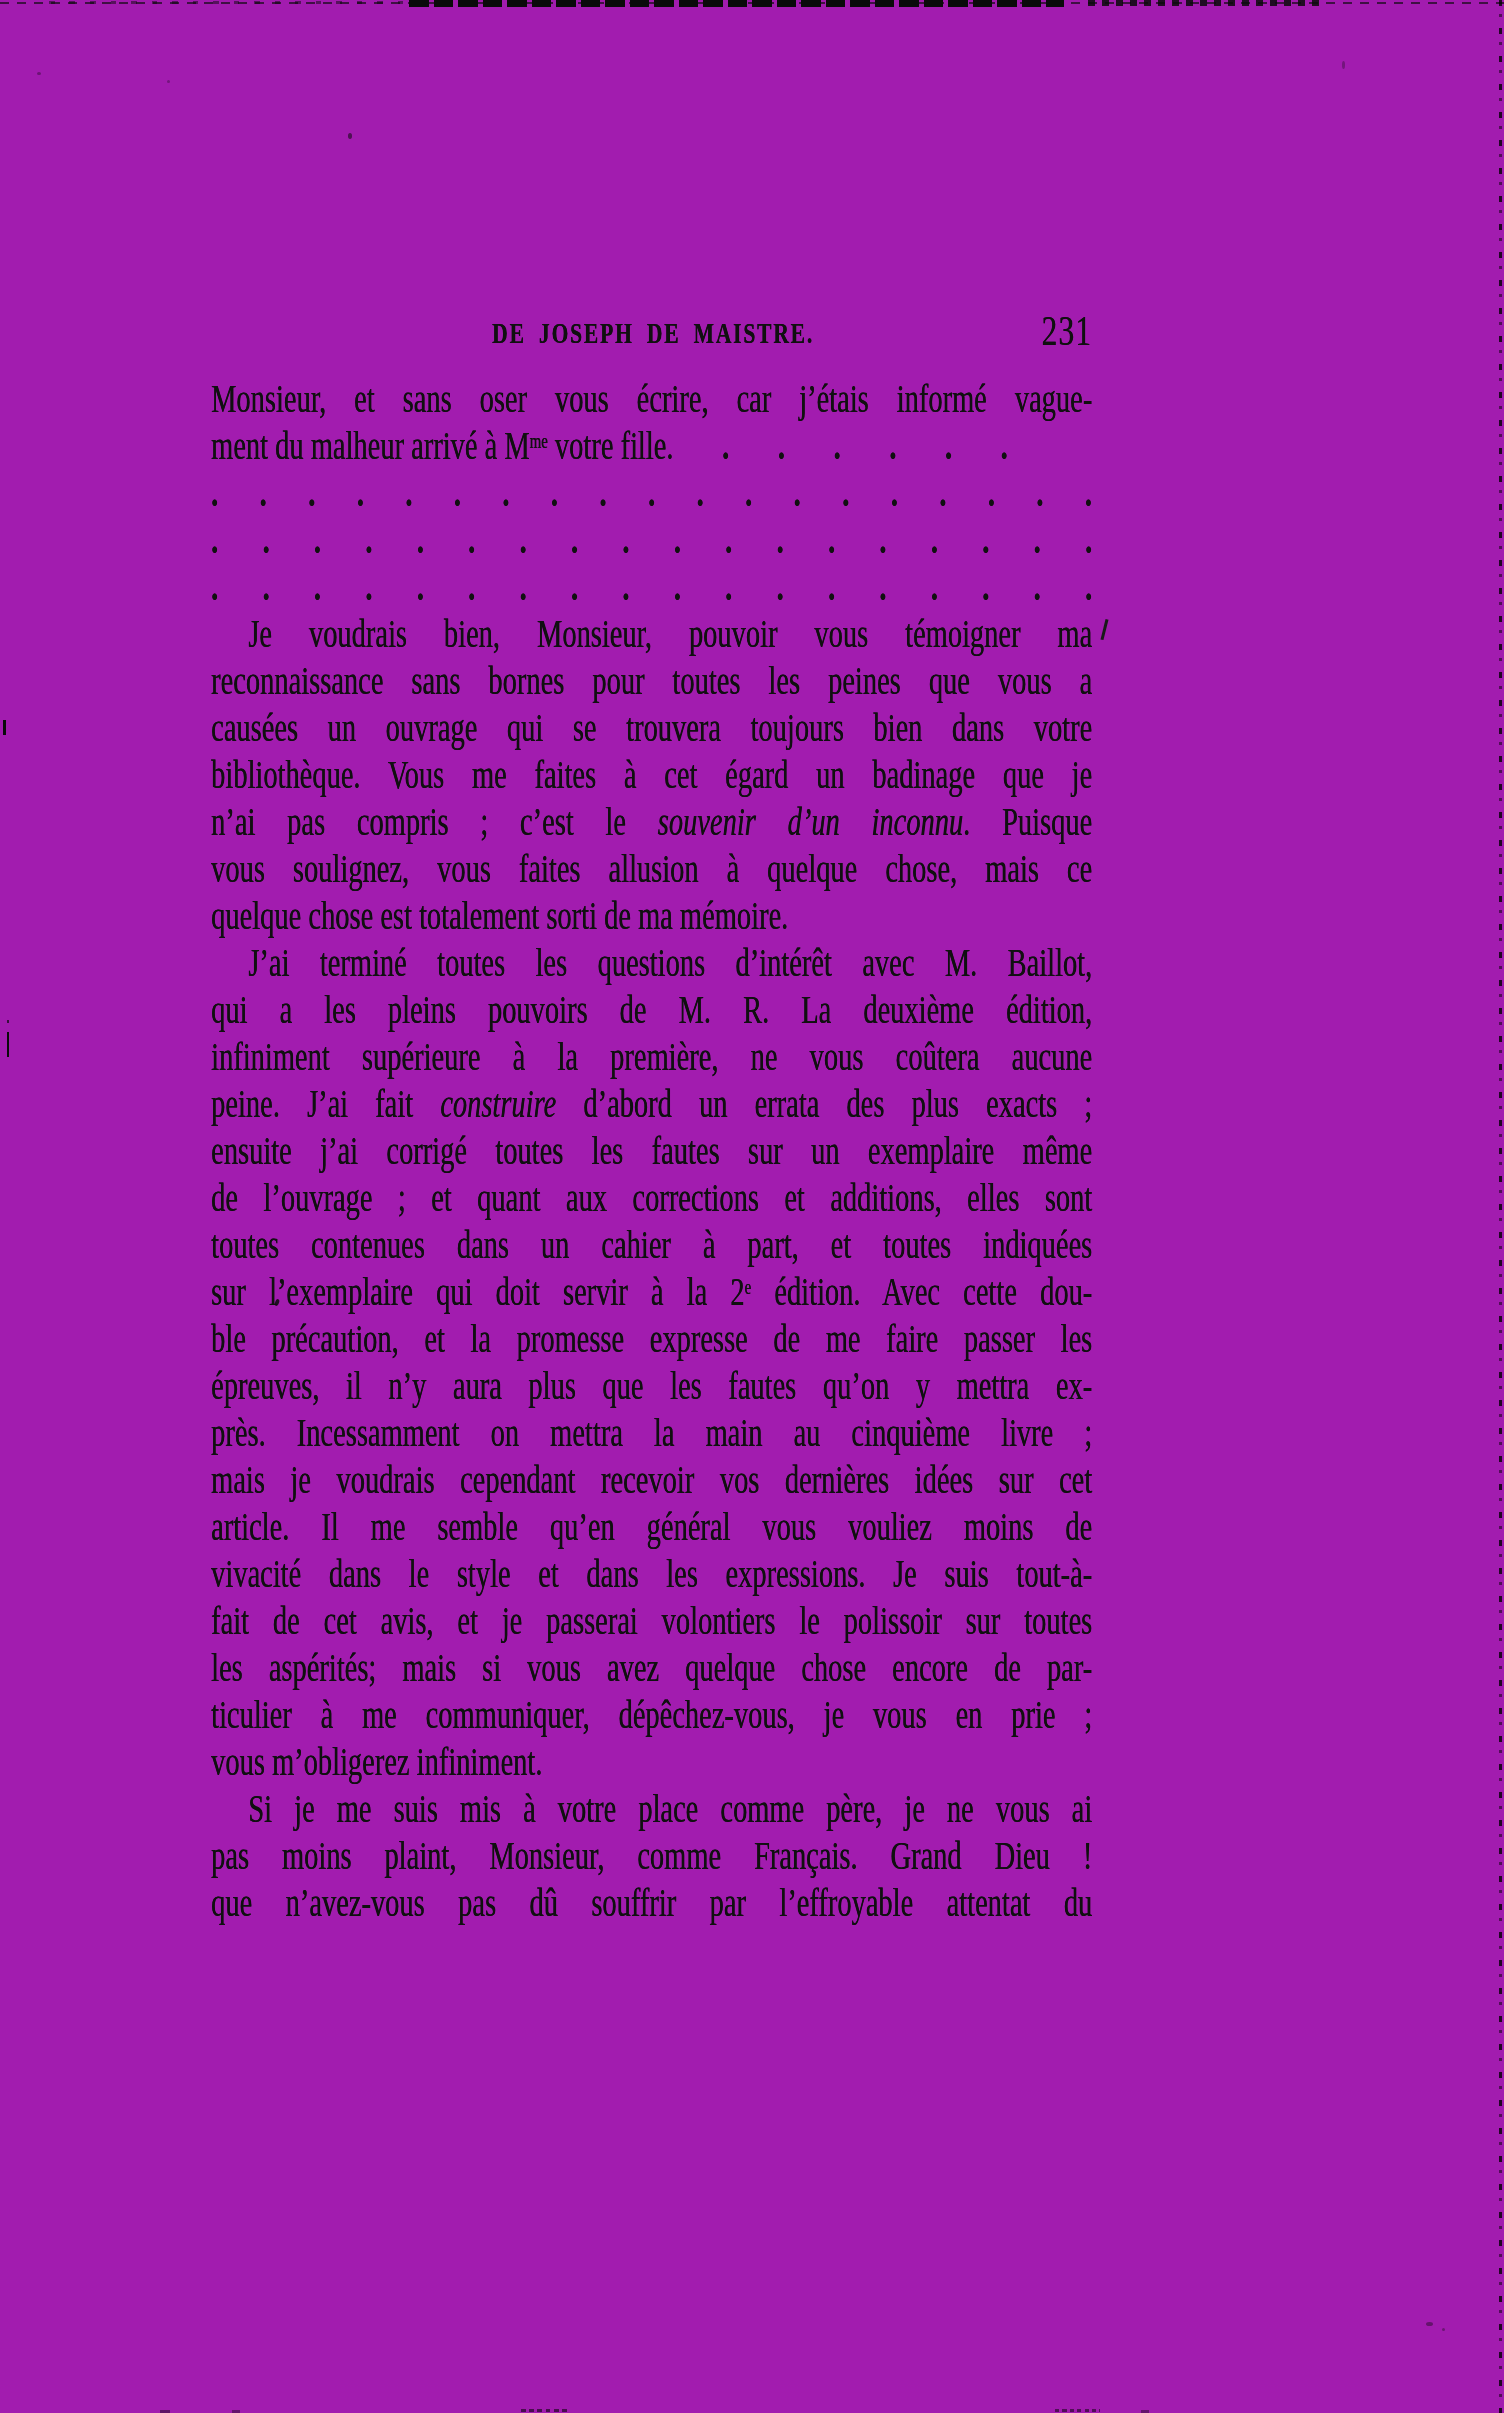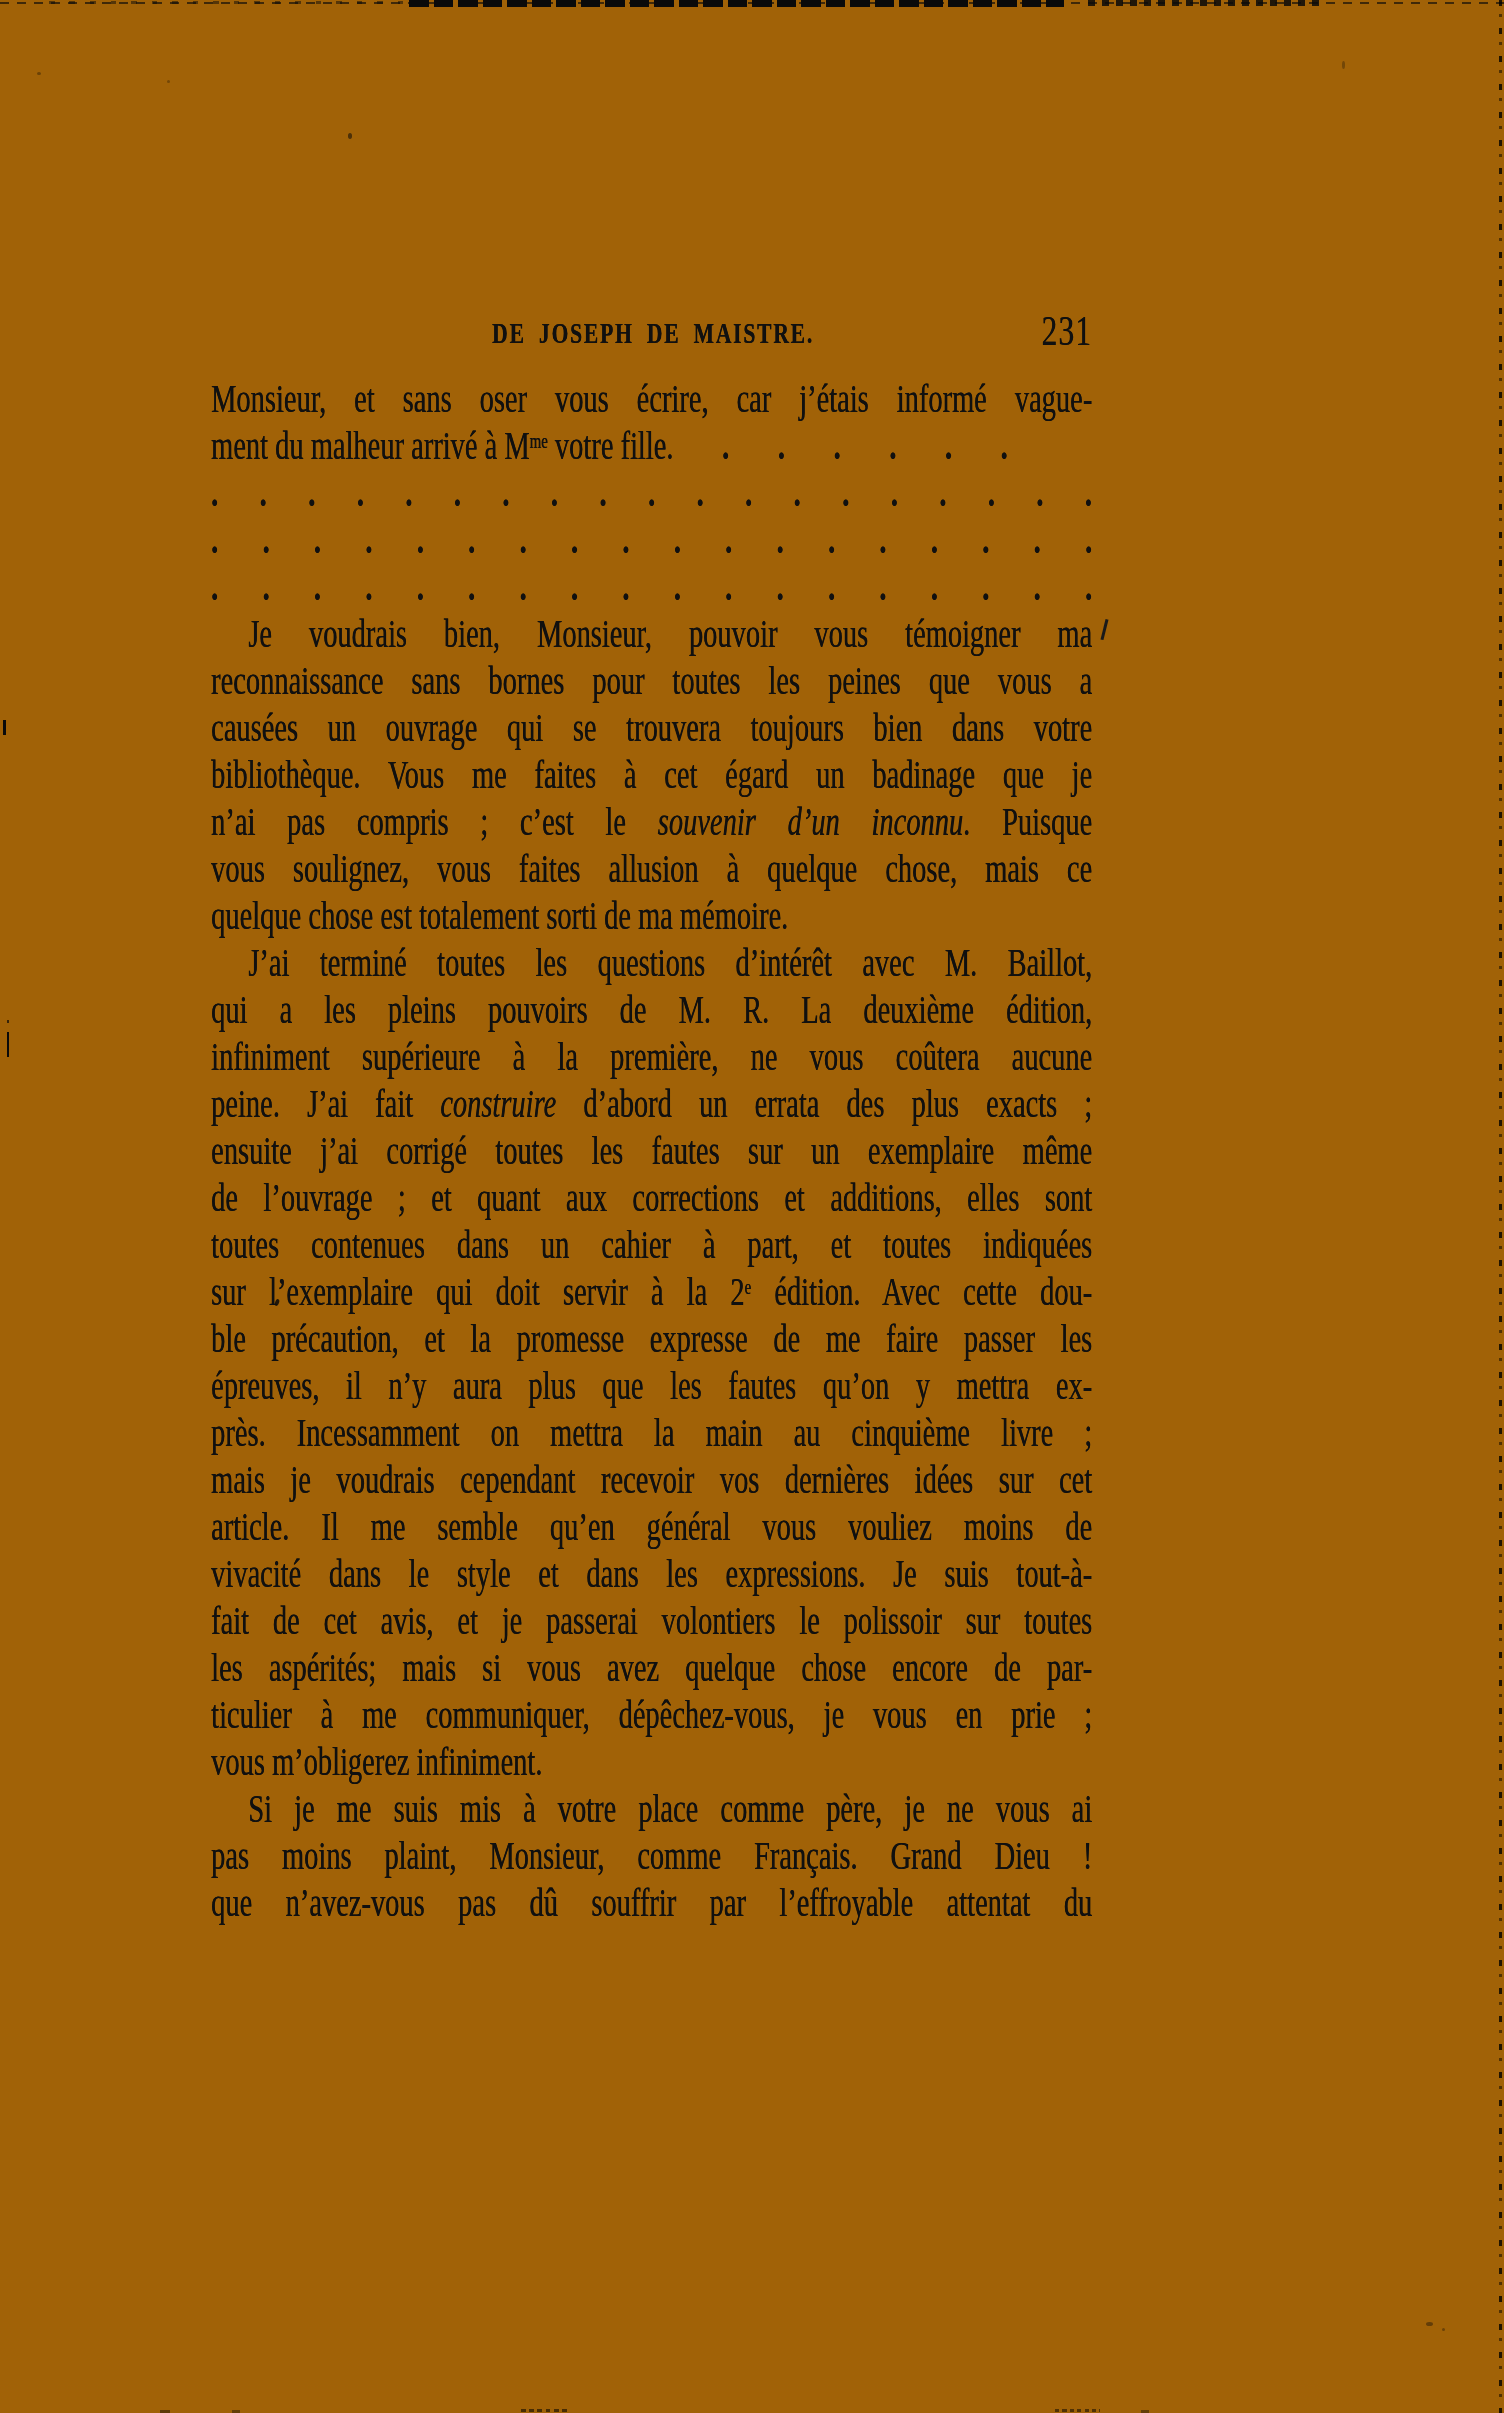--- a/index.html
+++ b/index.html
@@ -1,20 +1,20 @@
 <!DOCTYPE html>
 <html style="font-size:13px"><head>
 <meta charset="utf-8">
 <style>
   html,body{margin:0;padding:0;}
   body{
     width:1505px;height:2413px;position:relative;background:#ffffff;overflow:hidden;
     font-family:"Liberation Serif","DejaVu Serif",serif;
   }
-  .scan-page{position:absolute;inset:0;background:#a16207;}
+  .scan-page{position:absolute;inset:0;background:#a21caf;}
 
   
   .content{
     position:absolute;left:211px;top:317px;width:1207px;
     transform:scaleX(0.73);transform-origin:left top;
     color:#101010;font-size:39px;line-height:47px;
     text-shadow:0.4px 0 0 currentColor;
   }
   .header{position:relative;height:33px;}
   .header .title{

